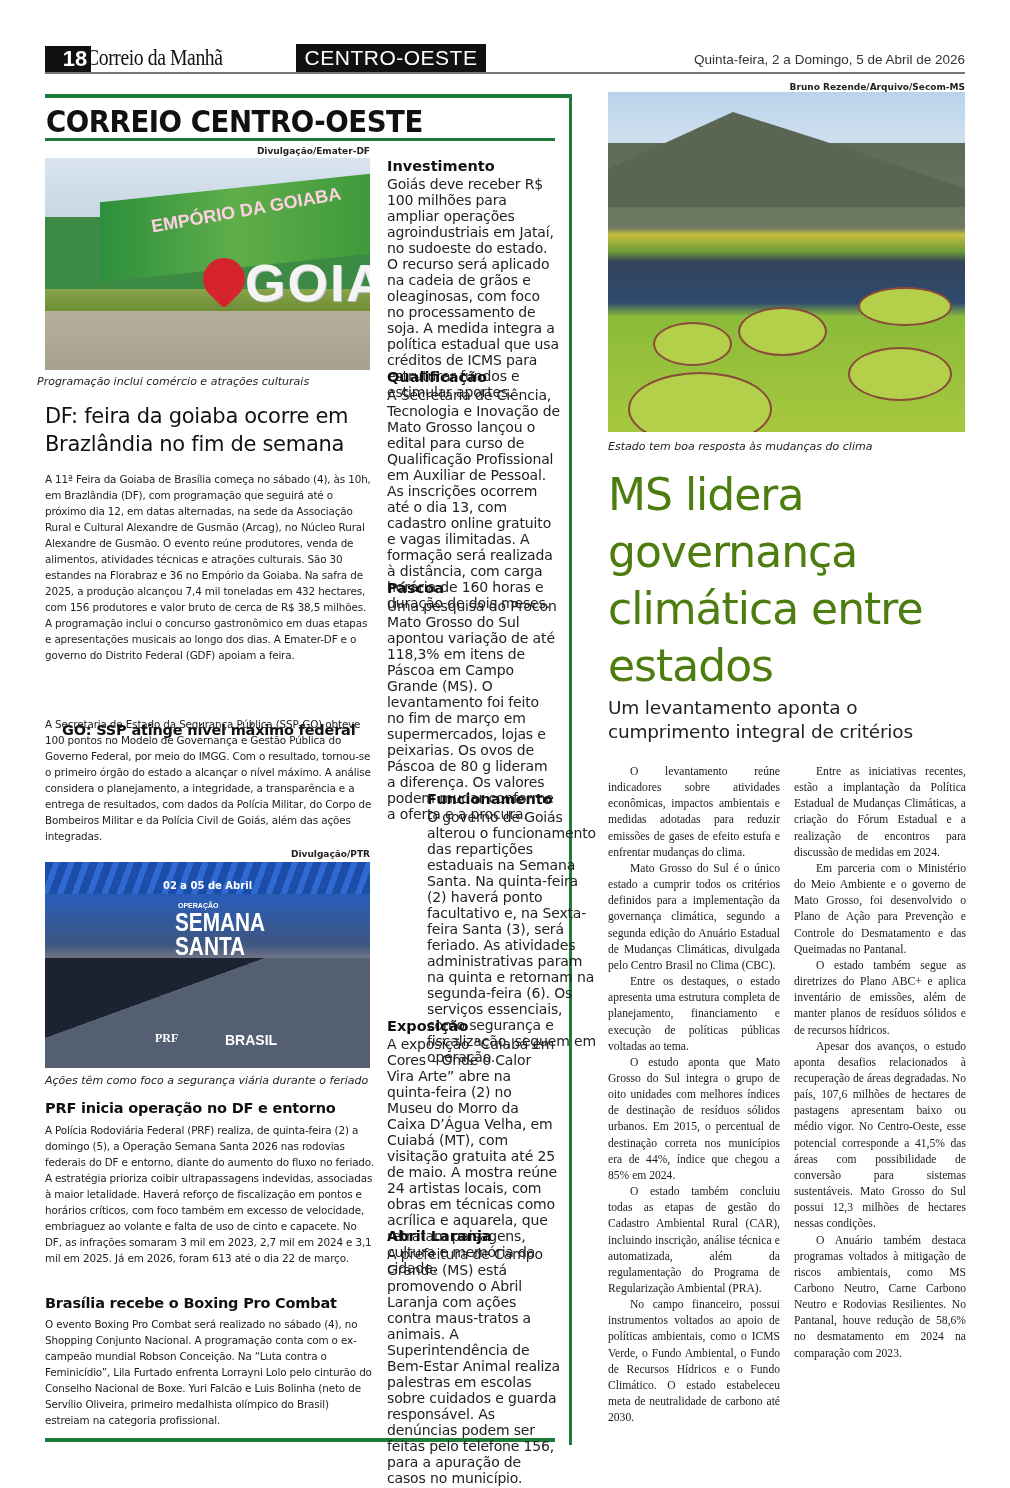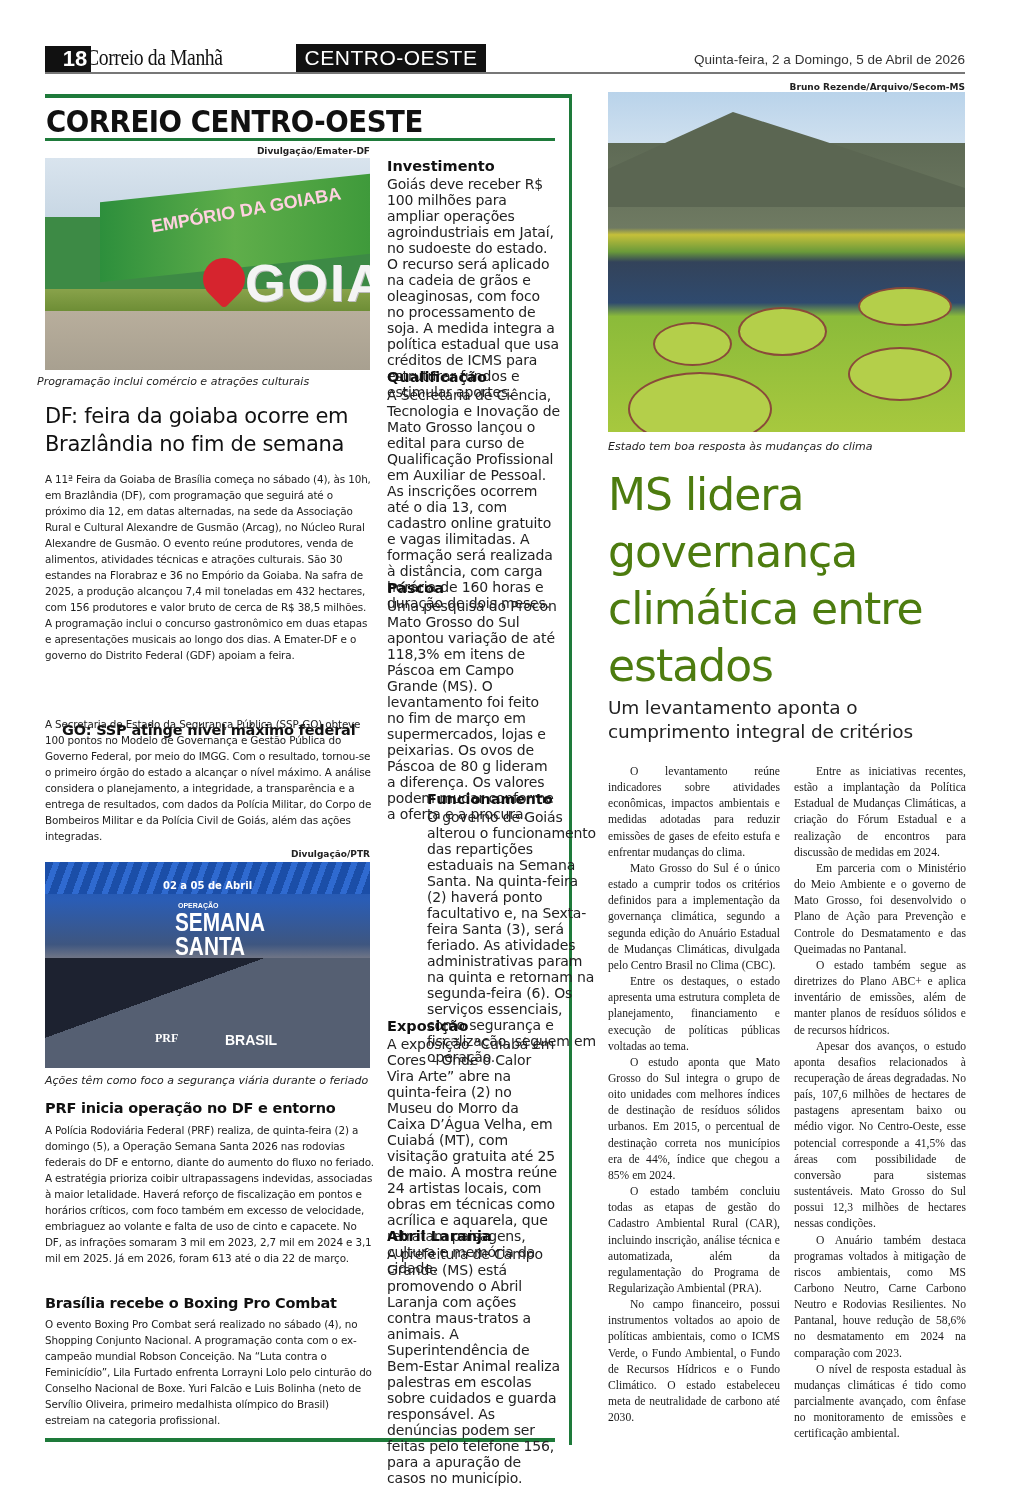--- a/index.html
+++ b/index.html
@@ -165,14 +165,13 @@
   <p>O estudo aponta que Mato Grosso do Sul integra o grupo de oito unidades com melhores índices de destinação de resíduos sólidos urbanos. Em 2015, o percentual de destinação correta nos municípios era de 44%, índice que chegou a 85% em 2024.</p>
   <p>O estado também concluiu todas as etapas de gestão do Cadastro Ambiental Rural (CAR), incluindo inscrição, análise técnica e automatizada, além da regulamentação do Programa de Regularização Ambiental (PRA).</p>
   <p>No campo financeiro, possui instrumentos voltados ao apoio de políticas ambientais, como o ICMS Verde, o Fundo Ambiental, o Fundo de Recursos Hídricos e o Fundo Climático. O estado estabeleceu meta de neutralidade de carbono até 2030.</p>
 </div>
 <div class="abs serif-col" style="left:794px; top:764px; width:172px;">
   <p>Entre as iniciativas recentes, estão a implantação da Política Estadual de Mudanças Climáticas, a criação do Fórum Estadual e a realização de encontros para discussão de medidas em 2024.</p>
   <p>Em parceria com o Ministério do Meio Ambiente e o governo de Mato Grosso, foi desenvolvido o Plano de Ação para Prevenção e Controle do Desmatamento e das Queimadas no Pantanal.</p>
   <p>O estado também segue as diretrizes do Plano ABC+ e aplica inventário de emissões, além de manter planos de resíduos sólidos e de recursos hídricos.</p>
   <p>Apesar dos avanços, o estudo aponta desafios relacionados à recuperação de áreas degradadas. No país, 107,6 milhões de hectares de pastagens apresentam baixo ou médio vigor. No Centro-Oeste, esse potencial corresponde a 41,5% das áreas com possibilidade de conversão para sistemas sustentáveis. Mato Grosso do Sul possui 12,3 milhões de hectares nessas condições.</p>
   <p>O Anuário também destaca programas voltados à mitigação de riscos ambientais, como MS Carbono Neutro, Carne Carbono Neutro e Rodovias Resilientes. No Pantanal, houve redução de 58,6% no desmatamento em 2024 na comparação com 2023.</p>
-  <p>O nível de resposta estadual às mudanças climáticas é tido como parcialmente avançado, com ênfase no monitoramento de emissões e certificação ambiental.</p>
 </div>
 
 </body></html>

